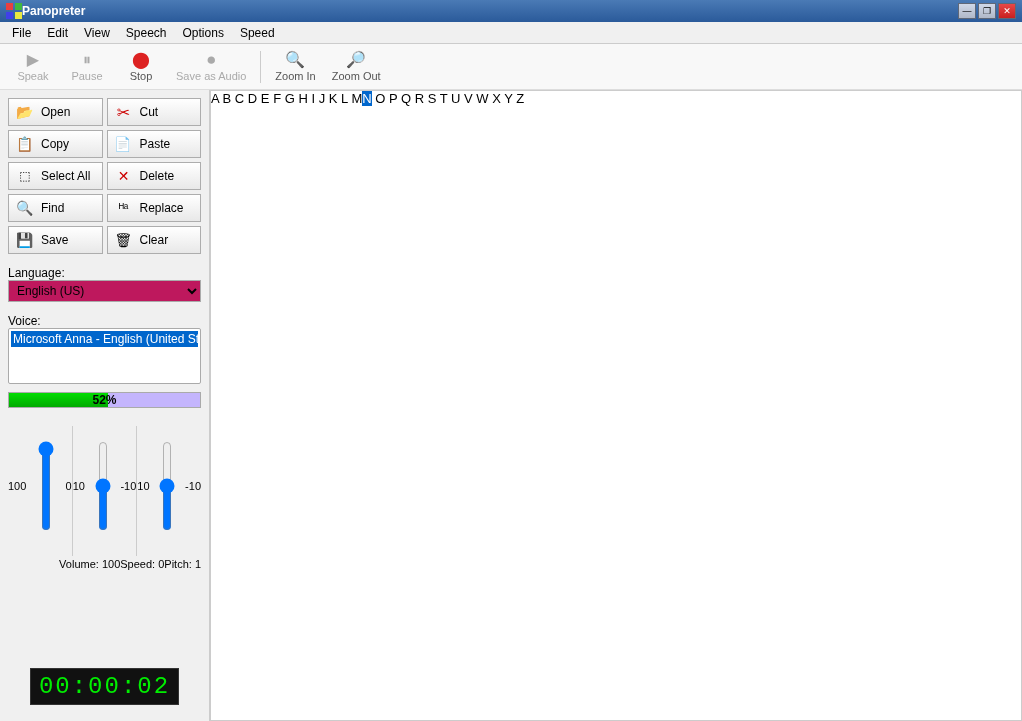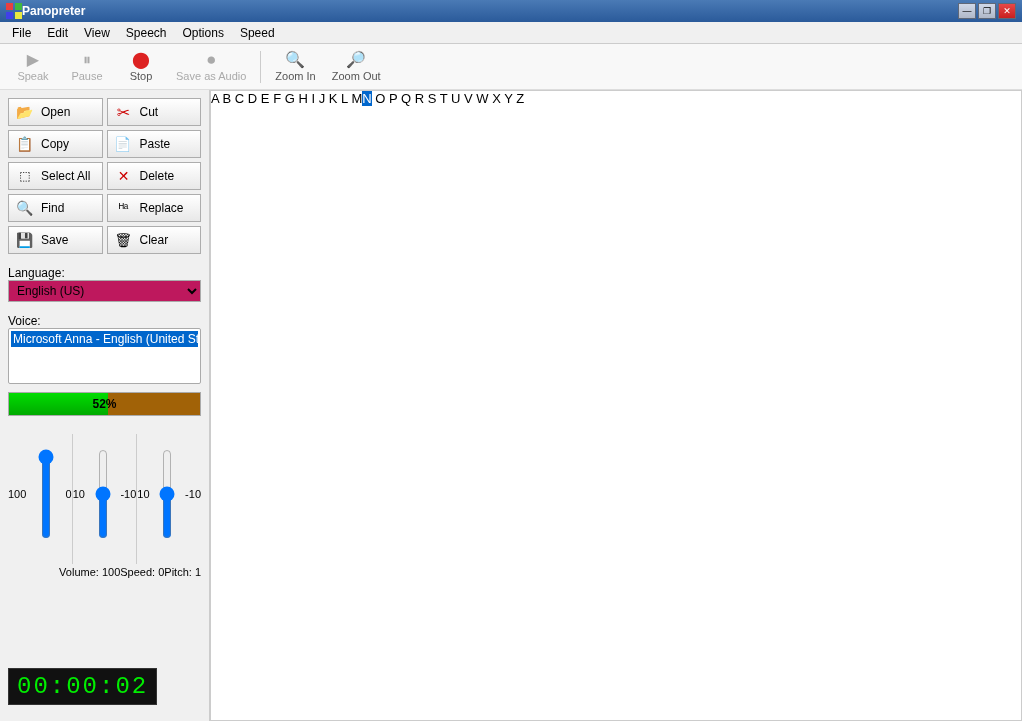--- a/index.html
+++ b/index.html
@@ -177,23 +177,23 @@
     }
     .voice-list option {
       background: #0066cc;
       color: white;
       padding: 1px 2px;
     }
 
     
     .progress-bar-container {
       width: 100%;
-      height: 24px;
+      height: 16px;
       border: 1px solid #aaa;
-      background: #a16207;
+      background: #c4b5fd;
       position: relative;
       overflow: hidden;
     }
     .progress-bar-fill {
       height: 100%;
       background: linear-gradient(to bottom, #00dd00, #00aa00);
     }
     .progress-label {
       position: absolute;
       top: 50%;
@@ -251,20 +251,21 @@
       justify-content: flex-end;
       font-size: 11px;
       color: #000;
       margin-top: 2px;
     }
 
     
     .timer-area {
       margin-top: auto;
       display: flex;
+      justify-content: center;
       align-items: center;
       padding: 8px 0;
     }
     .timer-display {
       font-family: 'Courier New', monospace;
       font-size: 24px;
       color: #00ee00;
       background: #111;
       padding: 4px 8px;
       letter-spacing: 2px;

